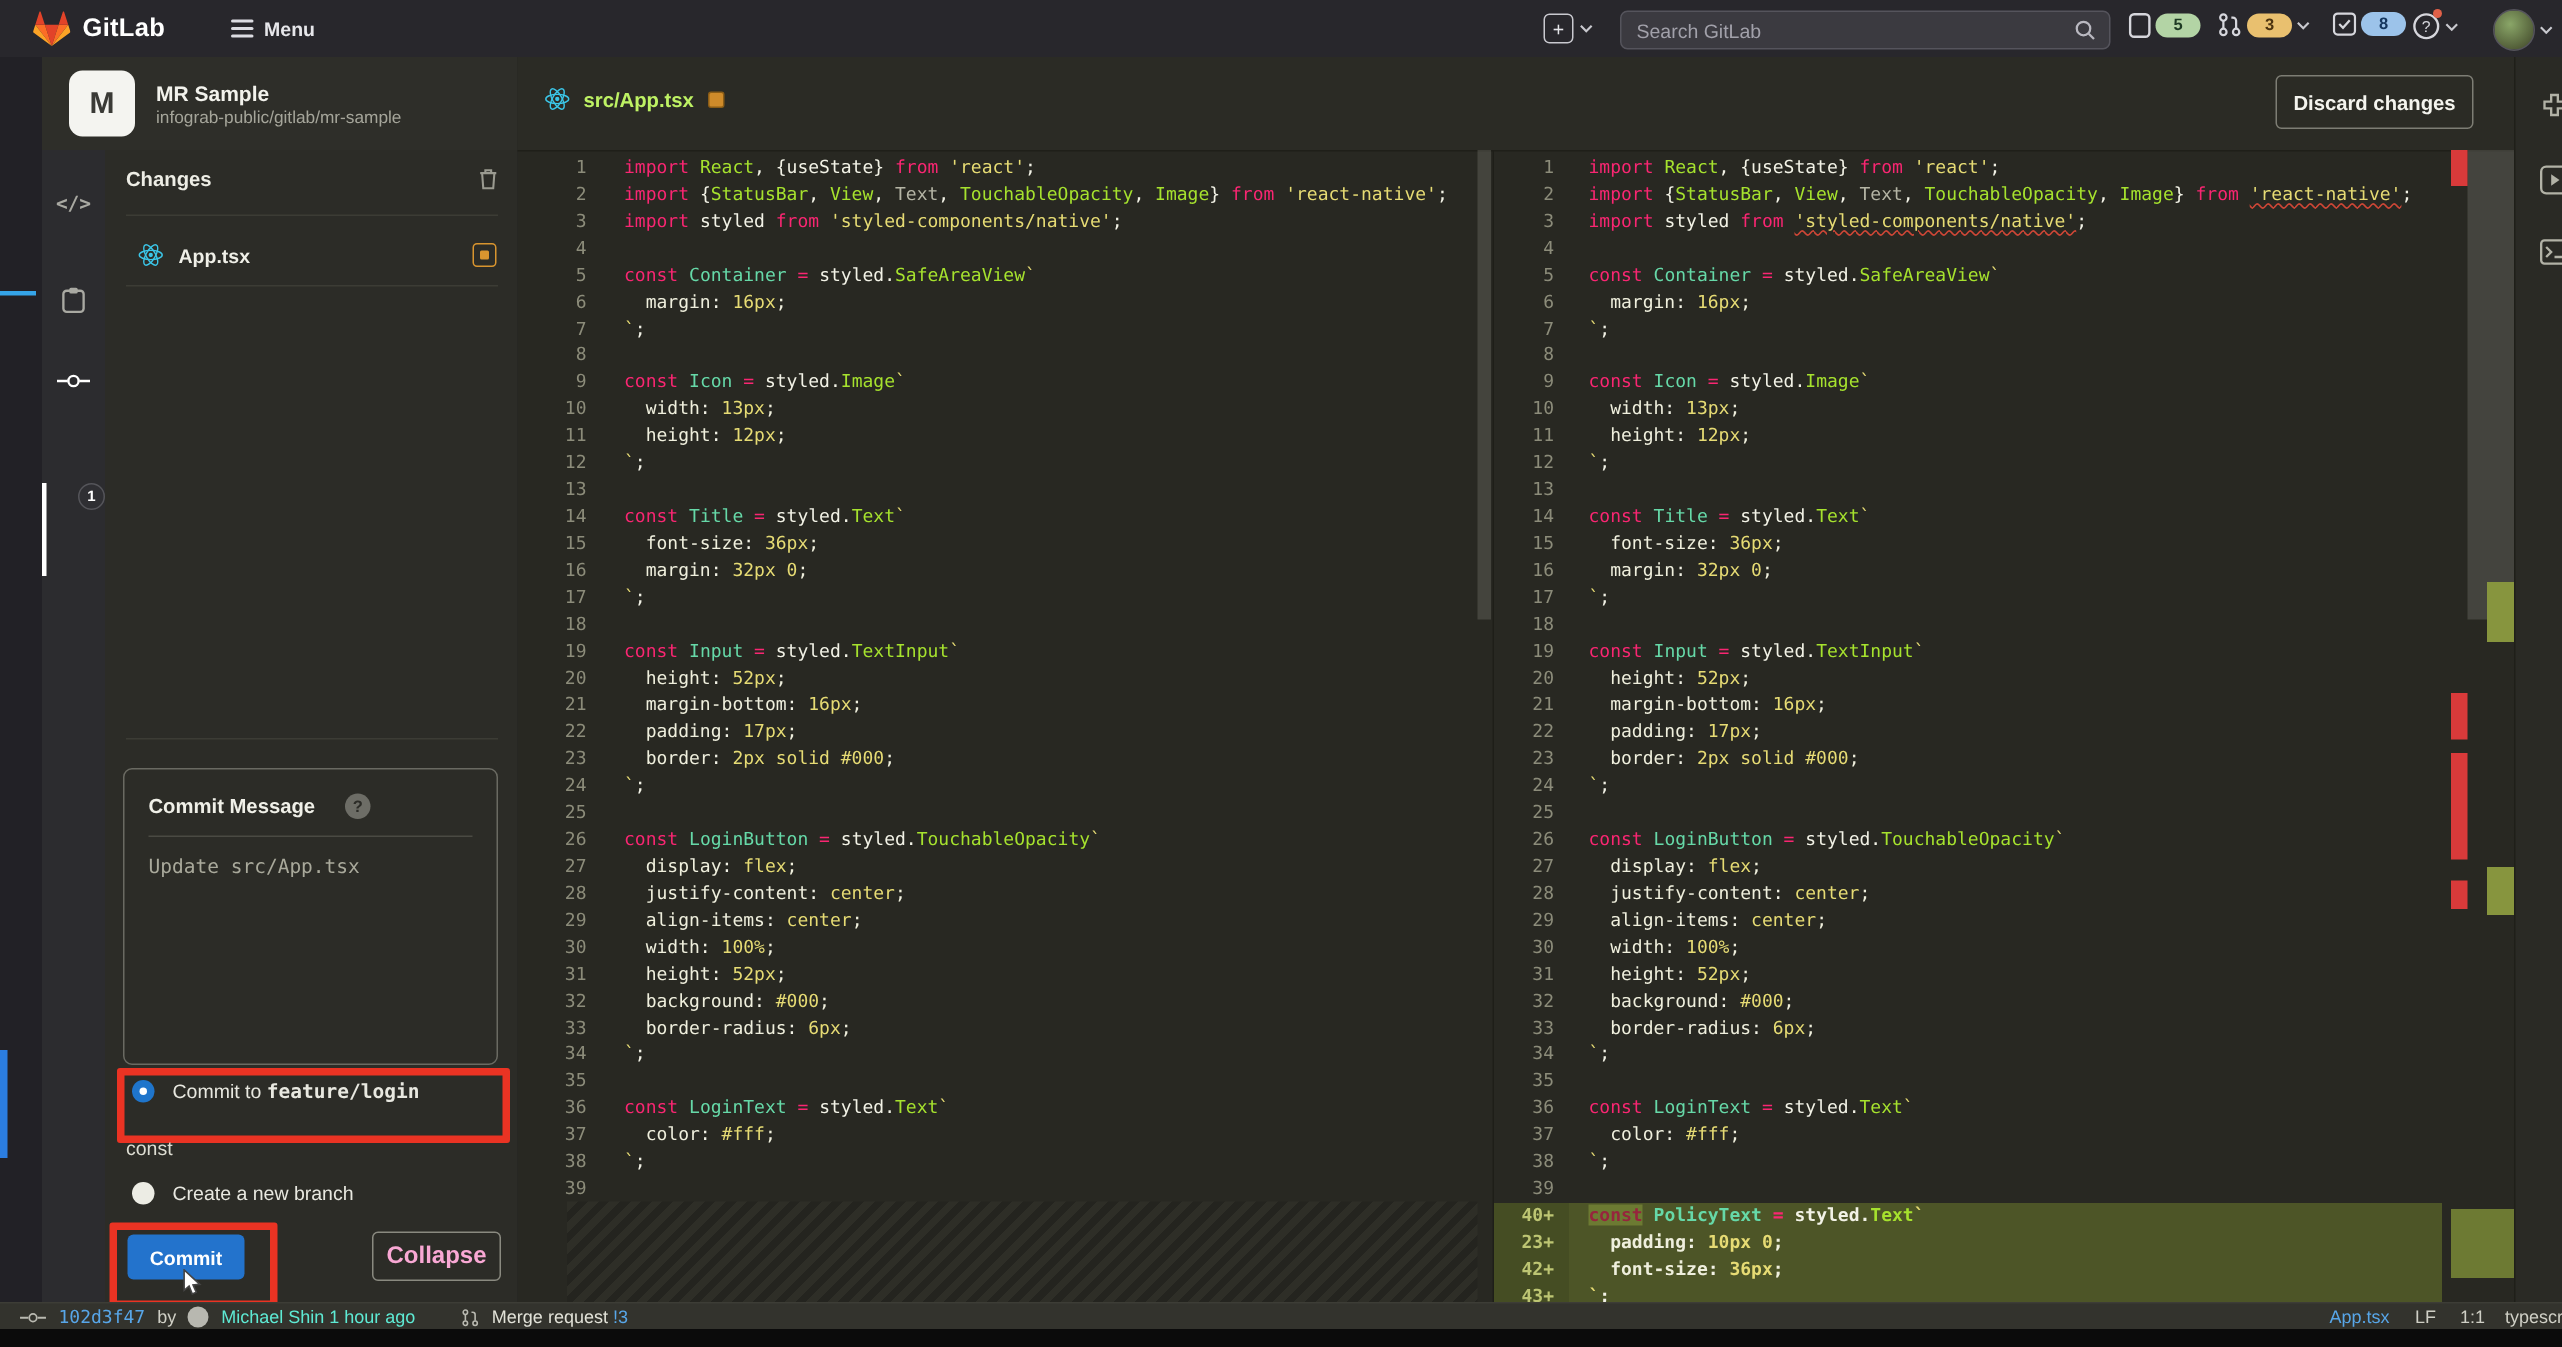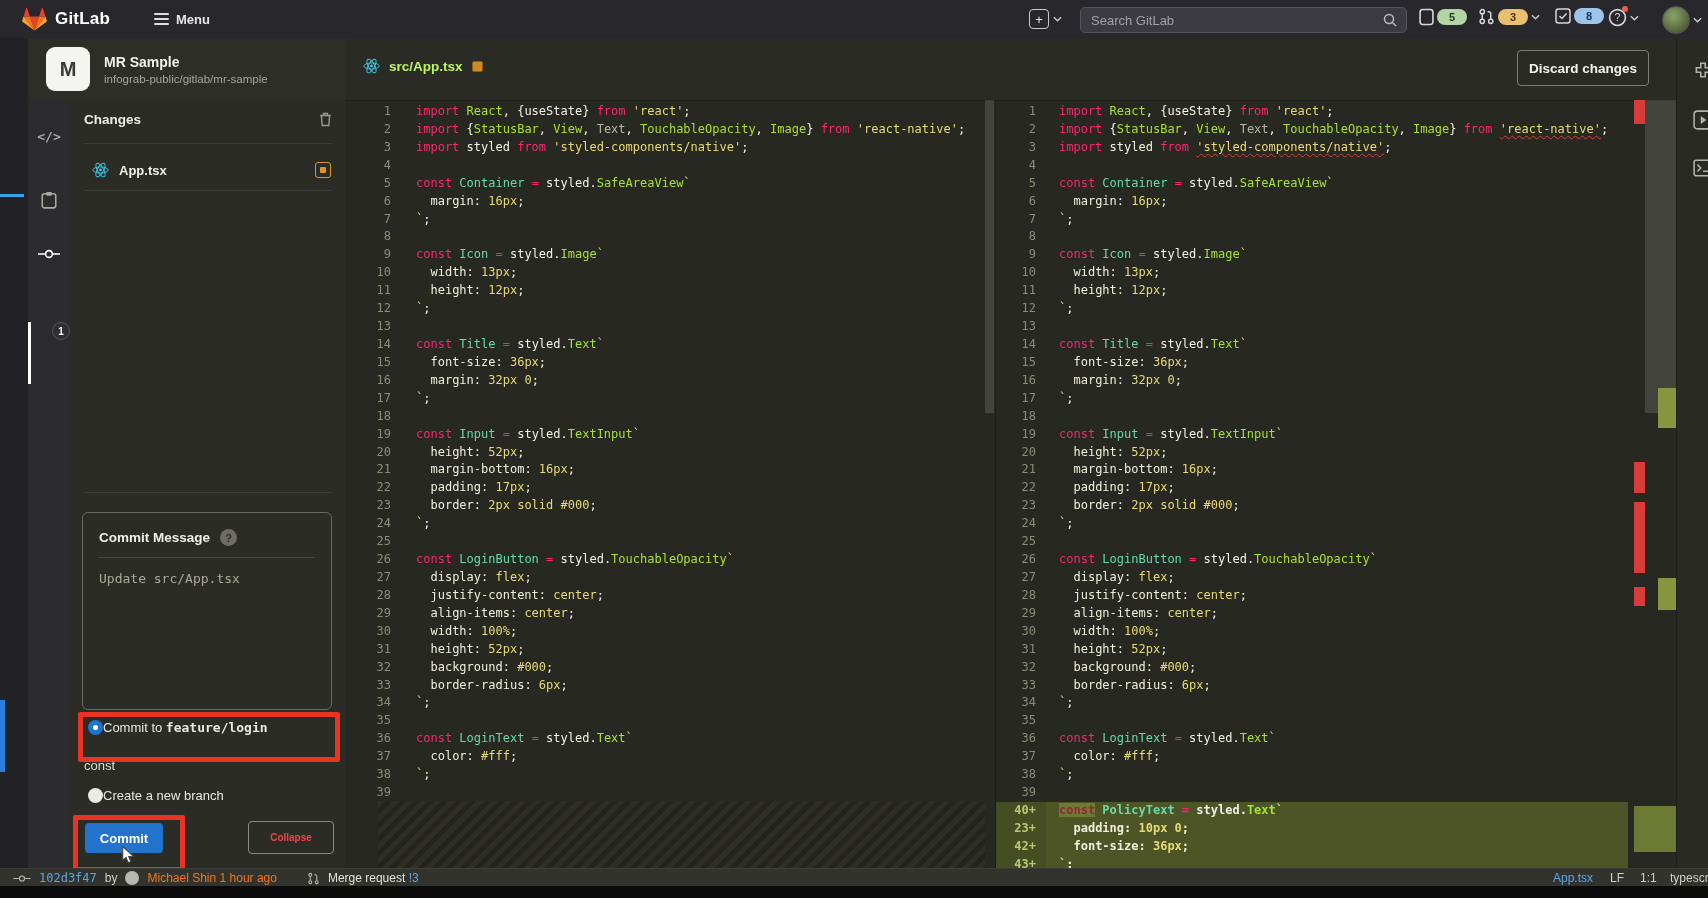--- a/index.html
+++ b/index.html
@@ -49,38 +49,38 @@
   .panel-title-row{left:84px;top:112px;width:248px;display:flex;justify-content:space-between;align-items:center;}
   .panel-title{font-weight:bold;font-size:13.5px;color:#ededE5;}
   .trash{color:#9a9a90;cursor:pointer;}
   .panel-div{position:absolute;left:84px;width:248px;height:1px;background:#3c3c35;}
   .file-row{left:70px;top:150px;width:274px;height:40px;display:flex;align-items:center;cursor:pointer;}
   .file-name{margin-left:10px;color:#f0f0e8;font-weight:bold;font-size:13px;}
   .mod-badge{position:absolute;left:245px;width:14px;height:14px;border:1.5px solid #d9952f;border-radius:3px;display:flex;align-items:center;justify-content:center;}
   .mod-badge::after{content:"";width:6px;height:6px;background:#d9952f;border-radius:1px;}
   
   .commit-box{left:82px;top:512px;width:248px;height:196px;border:1px solid #6a6a62;border-radius:6px;background:#2c2c27;}
-  .cb-title-row{position:absolute;left:16px;top:16px;display:flex;align-items:center;gap:10px;}
+  .cb-title-row{position:absolute;left:16px;top:16px;display:flex;align-items:center;gap:20px;}
   .cb-title{font-weight:bold;font-size:13.5px;color:#f0f0e8;}
   .qmark{width:17px;height:17px;border-radius:50%;background:#6d6d66;color:#2c2c27;font-size:11px;font-weight:bold;display:flex;align-items:center;justify-content:center;}
   .cb-div{position:absolute;left:16px;top:44px;width:216px;height:1px;background:#4a4a43;}
   .cb-placeholder{position:absolute;left:16px;top:58px;font-family:"DejaVu Sans Mono",monospace;font-size:13px;color:#a9a99b;}
   .redbox{border:5px solid var(--annot-red);border-radius:2px;background:transparent;}
   .redbox1{left:78px;top:712px;width:252px;height:40px;}
-  .radio-row{display:flex;align-items:flex-start;}
+  .radio-row{display:flex;align-items:flex-start;gap:12px;}
   .radio-sel{width:15px;height:15px;border-radius:50%;background:#1f75cb;display:flex;align-items:center;justify-content:center;}
   .radio-sel::after{content:"";width:5px;height:5px;border-radius:50%;background:#fff;}
   .radio-un{width:15px;height:15px;border-radius:50%;background:#ececE4;}
   .r1{position:absolute;left:88px;top:720px;}
   .branch-mono{font-family:"DejaVu Sans Mono",monospace;font-weight:bold;}
   .branch-wrap-word{left:84px;top:758px;color:#dddDD2;}
   .r2{position:absolute;left:88px;top:788px;}
   .commit-redbox{left:73px;top:815px;width:102px;height:47px;}
   .commit-btn{left:85px;top:823px;width:78px;height:30px;background:var(--accent-blue);border-radius:4px;color:#fff;font-weight:bold;font-size:13px;display:flex;align-items:center;justify-content:center;cursor:pointer;}
-  .collapse-btn{left:248px;top:821px;width:84px;height:31px;border:1px solid #8a8a80;border-radius:4px;color:#ef4444;font-weight:bold;font-size:10px;display:flex;align-items:center;justify-content:center;cursor:pointer;}
+  .collapse-btn{left:248px;top:821px;width:84px;height:31px;border:1px solid #8a8a80;border-radius:4px;color:#f9a8d4;font-weight:bold;font-size:16px;display:flex;align-items:center;justify-content:center;cursor:pointer;}
   .cursor-icon{left:120px;top:846px;z-index:40;}
   
   .editor-bg{left:345px;top:38px;width:1363px;height:830px;background:#282822;}
   .tabbar{left:345px;top:38px;width:1363px;height:62px;background:#2b2b25;border-bottom:1px solid #1f1f19;}
   .tab{position:absolute;left:18px;top:20px;display:flex;align-items:center;gap:9px;}
   .tab-label{color:#bef264;font-weight:bold;font-size:13.5px;}
   .tab-dot{width:9px;height:9px;background:#cf8b2a;border-radius:2px;border:1px solid #8a5c16;}
   .discard-btn{position:absolute;left:1172px;top:12px;width:130px;height:34px;border:1px solid #7d7d74;border-radius:4px;color:#f4f4ee;font-weight:bold;font-size:13.5px;display:flex;align-items:center;justify-content:center;cursor:pointer;}
   .pane{overflow:hidden;font-family:"DejaVu Sans Mono",monospace;font-size:12px;padding-top:3px;}
   .pane-left{left:345px;top:100px;width:640px;height:768px;}
@@ -107,21 +107,21 @@
   .rmark{position:absolute;}
   .rmark.red{left:6px;width:11px;background:var(--removed-mark);}
   .rmark.green{left:30px;width:18px;background:#87953e;}
   .rmark.greenwide{left:6px;width:42px;background:#6d7a33;}
   .rightrail{left:1676px;top:38px;width:32px;height:830px;background:#2a2a25;border-left:1px solid #1f1f19;}
   .rr-icon{position:absolute;left:16px;width:24px;height:22px;color:#b2b2a6;}
   
   .statusbar{left:0;top:868px;width:1708px;height:18px;background:#33332d;border-top:1px solid #3d3d36;font-size:12px;color:#cfcfc5;}
   .sb-left{position:absolute;left:13px;top:0;height:18px;display:flex;align-items:center;gap:8px;white-space:nowrap;}
   .sb-link{color:var(--link-blue);font-family:"DejaVu Sans Mono",monospace;font-size:12px;cursor:pointer;}
-  .sb-author{color:#f97316;}
+  .sb-author{color:#5eead4;}
   .sb-avatar{width:14px;height:14px;border-radius:50%;background:#b8b8b0;}
   .sb-mr-label{color:#e2e2d8;}
   .sb-item{position:absolute;top:0;height:18px;display:flex;align-items:center;}
   .blackstrip{left:0;top:886px;width:1708px;height:12px;background:#0b0b0b;}
   svg{display:block;}
 </style>
 </head>
 <body>
 
 <div class="screen" style="--accent-blue: #2373cc; --link-blue: #58a6e8; --annot-red: #ea3323; --added-bg: #4d5527; --removed-mark: #d93a3a; --kw: #f92672; --str: #e6db74; --cmp: #a6e22e; --tvar: #66d9a8; --badge-green: #b3d4a5; --badge-orange: #e9c06f; --badge-blue: #9cc3ea;">

